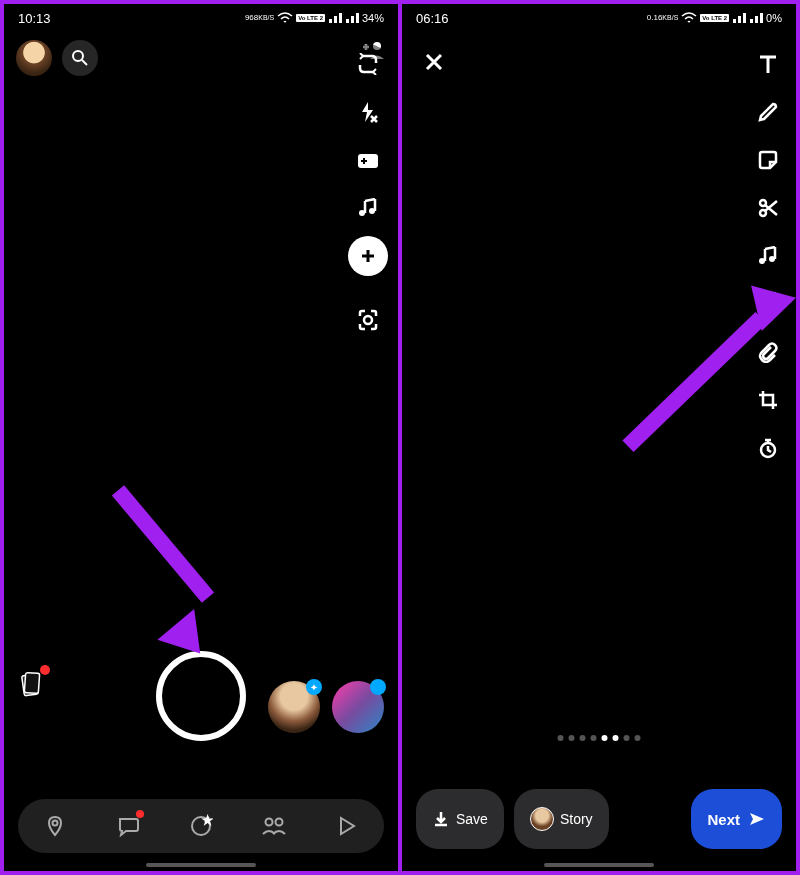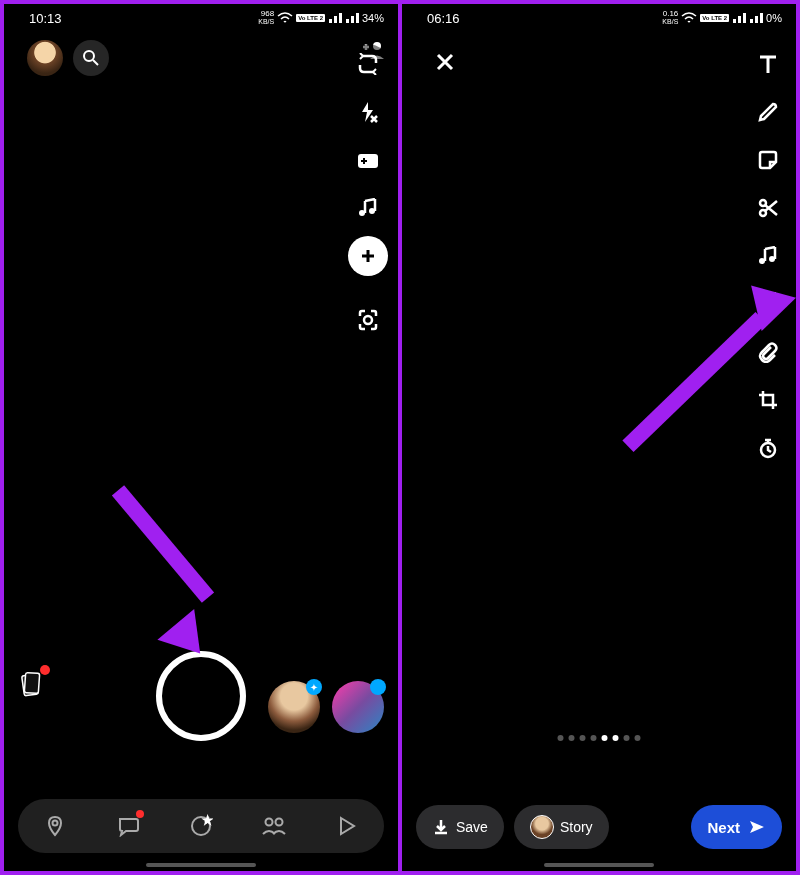--- a/index.html
+++ b/index.html
@@ -11,35 +11,34 @@
       gap: 4px;
       padding: 4px;
       font-family: -apple-system, BlinkMacSystemFont, sans-serif;
     }
     .phone {
       flex: 1;
       background: #000;
       border-radius: 0;
       position: relative;
       overflow: hidden;
-      padding-left: 11px;
     }
     .status-bar {
       height: 28px;
       display: flex;
       justify-content: space-between;
       align-items: center;
       padding: 0 14px;
       color: #fff;
       font-size: 13px;
       font-weight: 500;
     }
     .status-left { display: flex; align-items: center; gap: 4px; }
     .status-right { display: flex; align-items: center; gap: 3px; font-size: 11px; }
-    .status-text-stack { display: flex; flex-direction: column; line-height: 8px; align-items: flex-end; }
+    .status-text-stack { display: flex; flex-direction: row; line-height: 8px; align-items: flex-end; }
     .status-text-stack .top { font-size: 8px; }
     .status-text-stack .bottom { font-size: 7px; }
     .lte-badge {
       background: #fff;
       color: #000;
       font-size: 6px;
       font-weight: 700;
       padding: 1px 2px;
       border-radius: 1px;
       line-height: 6px;
@@ -219,21 +218,21 @@
     
     .bottom-actions {
       position: absolute;
       bottom: 22px;
       left: 14px; right: 14px;
       display: flex;
       align-items: center;
       gap: 10px;
     }
     .pill-btn {
-      height: 44px;
+      height: 60px;
       border-radius: 22px;
       background: #2c2c2e;
       display: flex;
       align-items: center;
       padding: 0 16px;
       color: #fff;
       font-size: 14px;
       font-weight: 500;
       gap: 6px;
     }

